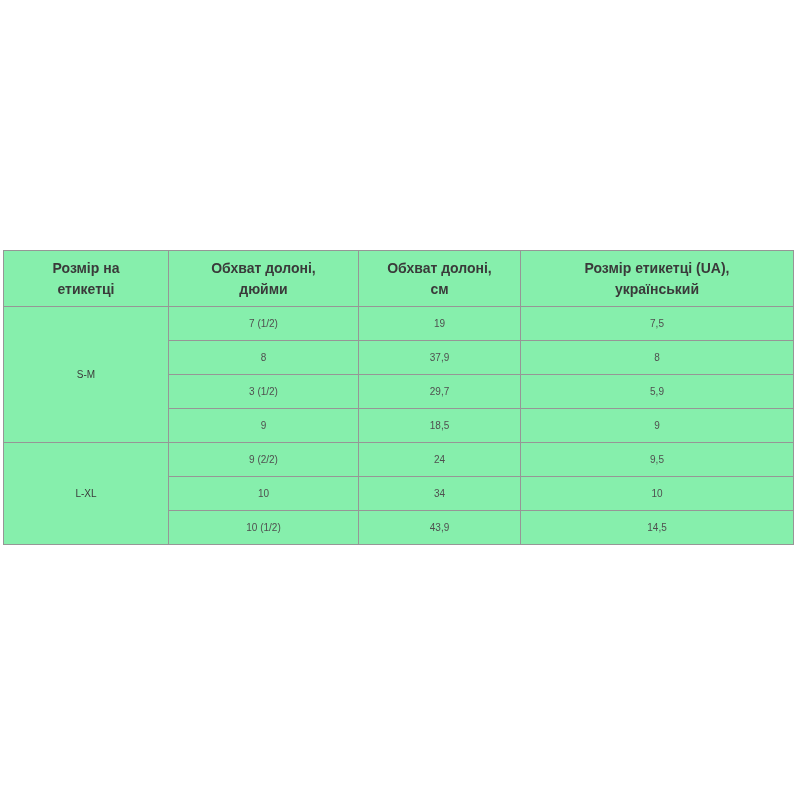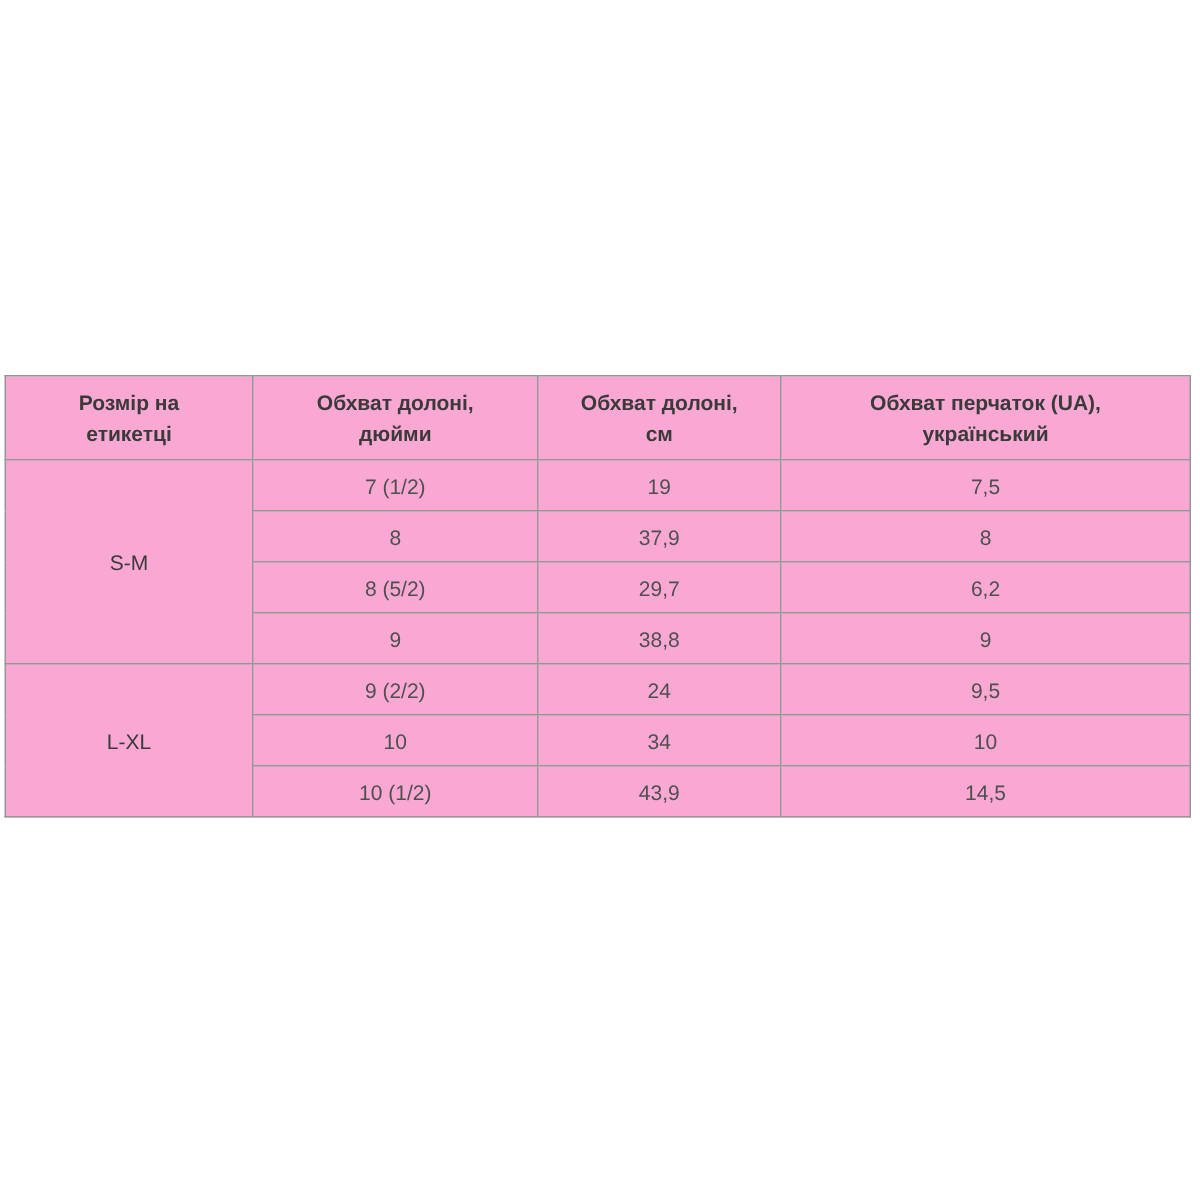--- a/index.html
+++ b/index.html
@@ -27,33 +27,33 @@
   table.size-chart col.c1 { width: 165px; }
   table.size-chart col.c2 { width: 190px; }
   table.size-chart col.c3 { width: 162px; }
   table.size-chart col.c4 { width: 273px; }
   table.size-chart th,
   table.size-chart td {
     border: 1px solid #969696;
     text-align: center;
     vertical-align: middle;
     padding: 0 4px;
-    background: #f9a8d4;
+    background: #86efac;
   }
   table.size-chart th {
     height: 55px;
     font-size: 14px;
     font-weight: bold;
     color: #3a3a3a;
     line-height: 1.45;
     white-space: pre-line;
   }
   table.size-chart td {
     height: 33px;
-    font-size: 14px;
+    font-size: 10px;
     font-weight: normal;
     color: #4f4f4f;
   }
   table.size-chart td.group-cell {
     font-weight: normal;
     color: #3a3a3a;
   }
 </style>
 </head>
 <body>
@@ -67,44 +67,44 @@
         <col class="c4">
     </colgroup>
     <thead>
       <tr>
         <th>Розмір на
 етикетці</th>
         <th>Обхват долоні,
 дюйми</th>
         <th>Обхват долоні,
 см</th>
-        <th>Обхват перчаток (UA),
+        <th>Розмір етикетці (UA),
 український</th>
       </tr>
     </thead>
     <tbody>
       <tr>
         <td class="group-cell" rowspan="4">S-M</td>
         <td>7 (1/2)</td>
         <td>19</td>
         <td>7,5</td>
       </tr>
       <tr>
         <td>8</td>
         <td>37,9</td>
         <td>8</td>
       </tr>
       <tr>
-        <td>8 (5/2)</td>
+        <td>3 (1/2)</td>
         <td>29,7</td>
-        <td>6,2</td>
+        <td>5,9</td>
       </tr>
       <tr>
         <td>9</td>
-        <td>38,8</td>
+        <td>18,5</td>
         <td>9</td>
       </tr>
       <tr>
         <td class="group-cell" rowspan="3">L-XL</td>
         <td>9 (2/2)</td>
         <td>24</td>
         <td>9,5</td>
       </tr>
       <tr>
         <td>10</td>

